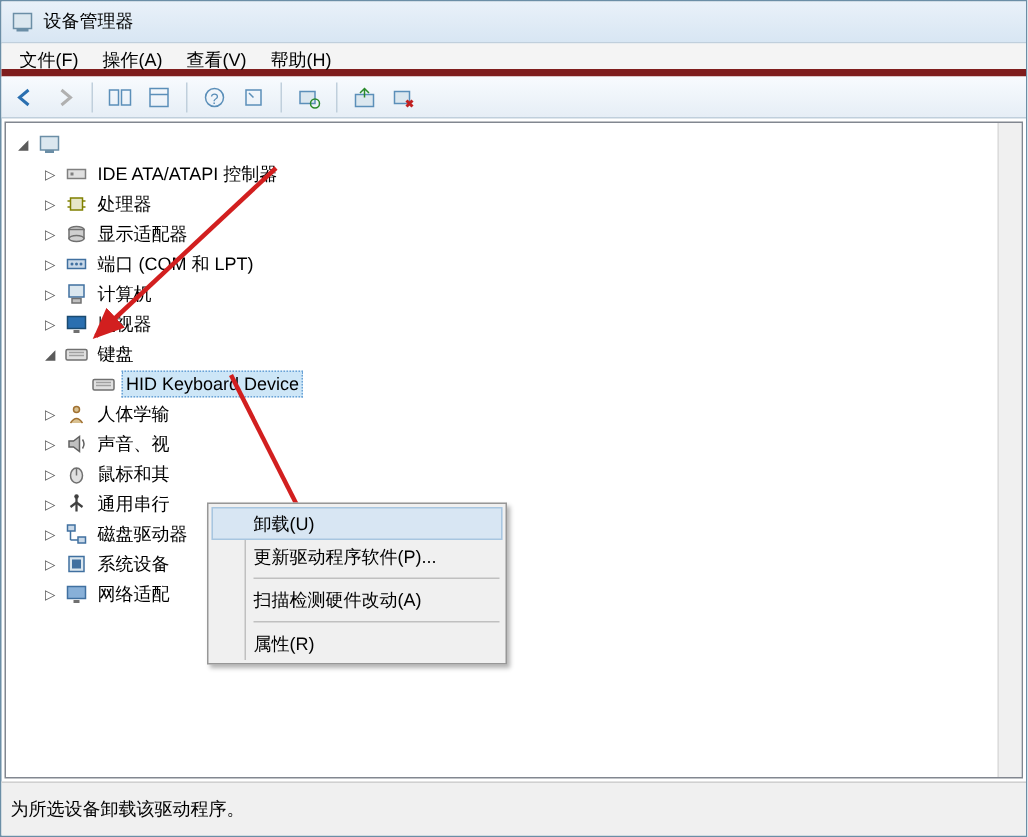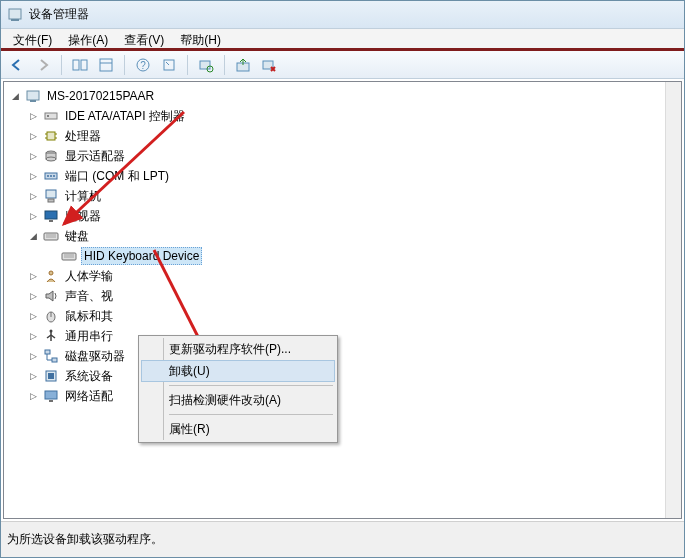--- a/index.html
+++ b/index.html
@@ -28,21 +28,21 @@
     display: flex;
     align-items: center;
     padding-left: 6px;
     gap: 6px;
   }
   .titlebar .icon { width: 16px; height: 16px; }
   .titlebar .title { color: #000; }
   .menubar {
     height: 22px;
     background: #f4f4f4;
-    border-bottom: 3px solid #7f1d1d;
+    border-bottom: 5px solid #7f1d1d;
     display: flex;
     align-items: stretch;
     padding-left: 4px;
   }
   .menubar .menu-item {
     padding: 3px 8px;
     cursor: default;
   }
   .toolbar {
     height: 28px;
@@ -247,21 +247,20 @@
         <ul>
           <li>
     <div class="row">
       <span class="exp">◢</span>
       <span class="node-icon">
                 <svg width="16" height="16">
                   <rect x="2" y="3" width="12" height="9" fill="#dbe7ef" stroke="#6b8ea6"></rect>
                   <rect x="5" y="12" width="6" height="2" fill="#6b8ea6"></rect>
                 </svg>
               </span>
-      <span class="label">MS-20170215PAAR</span>
     </div>
             <ul>
               <li>
       <div class="row">
         <span class="exp">▷</span>
         <span class="node-icon">
                     <svg width="16" height="16">
                       <rect x="2" y="5" width="12" height="6" fill="#e0e0e0" stroke="#808080"></rect>
                       <rect x="4" y="7" width="2" height="2" fill="#808080"></rect>
                     </svg>
@@ -460,22 +459,22 @@
       <defs>
         <marker id="ah" markerWidth="8" markerHeight="8" refX="6" refY="3" orient="auto">
           <path d="M0,0 L7,3 L0,6 Z" fill="#d21f1f"></path>
         </marker>
       </defs>
       <line x1="180" y1="30" x2="60" y2="142" stroke="#d21f1f" stroke-width="3" marker-end="url(#ah)"></line>
       <line x1="150" y1="168" x2="222" y2="310" stroke="#d21f1f" stroke-width="3" marker-end="url(#ah)"></line>
     </svg>
 
     <div class="context-menu">
+      <div class="cm-item hover">卸载(U)</div>
       <div class="cm-item">更新驱动程序软件(P)...</div>
-      <div class="cm-item hover">卸载(U)</div>
       <div class="cm-sep"></div>
       <div class="cm-item">扫描检测硬件改动(A)</div>
       <div class="cm-sep"></div>
       <div class="cm-item">属性(R)</div>
     </div>
 
     <div class="scrollbar-right"></div>
   </div>
 
   <div class="statusbar">

